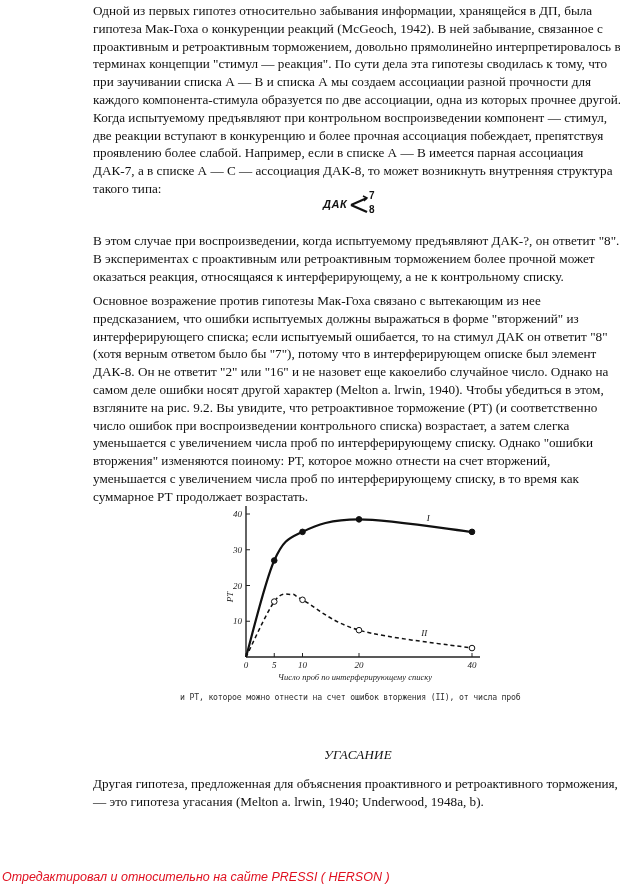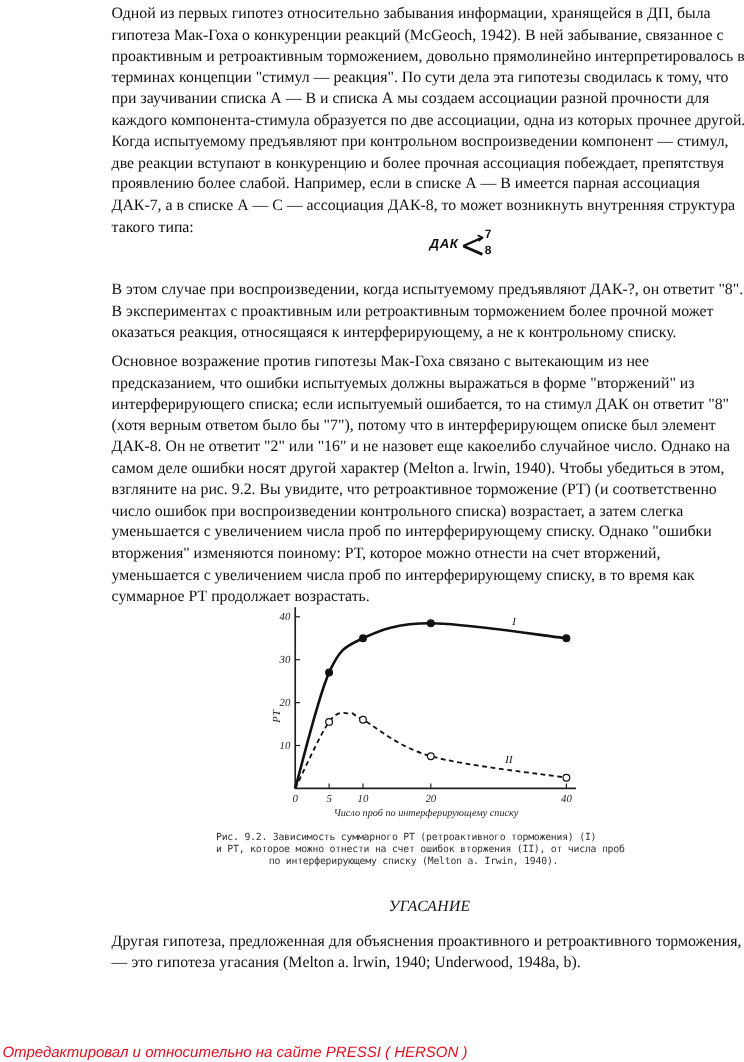--- a/index.html
+++ b/index.html
@@ -25,21 +25,21 @@
   .caption div { white-space: nowrap; }
   .footer { position: absolute; left: 2px; top: 870px; font-family: "Liberation Sans", sans-serif;
             font-style: italic; font-size: 12.5px; color: #e01020; }
 </style>
 </head>
 <body>
 
 <div class="page">
   <p class="para p1">Одной из первых гипотез относительно забывания информации, хранящейся в ДП, была гипотеза Мак-Гоха о конкуренции реакций (McGeoch, 1942). В ней забывание, связанное с проактивным и ретроактивным торможением, довольно прямолинейно интерпретировалось в терминах концепции "стимул — реакция". По сути дела эта гипотезы сводилась к тому, что при заучивании списка А — В и списка А мы создаем ассоциации разной прочности для каждого компонента-стимула образуется по две ассоциации, одна из которых прочнее другой. Когда испытуемому предъявляют при контрольном воспроизведении компонент — стимул, две реакции вступают в конкуренцию и более прочная ассоциация побеждает, препятствуя проявлению более слабой. Например, если в списке А — В имеется парная ассоциация ДАК-7, а в списке А — С — ассоциация ДАК-8, то может возникнуть внутренняя структура такого типа:</p>
 
-  <div class="formula" style="left:230px;margin-left:35px;">
+  <div class="formula" style="left:230px;">
     <span class="formula-text">ДАК</span>
     <svg class="formula-svg" width="22" height="26">
       <path d="M2 13 L18 6" stroke="#111" stroke-width="2" fill="none"></path>
       <path d="M2 13 L18 20" stroke="#111" stroke-width="2.4" fill="none"></path>
       <path d="M14 4 L18 6 L15 9" stroke="#111" stroke-width="1.4" fill="none"></path>
     </svg>
     <span class="f-num" style="left:46px; top:-2px;">7</span>
     <span class="f-num" style="left:46px; top:12px;">8</span>
   </div>
 
@@ -87,18 +87,16 @@
         <circle cx="159" cy="130.1875" r="2.8" fill="#fff" stroke="#111" stroke-width="1"></circle>
         <circle cx="272" cy="148.0625" r="2.8" fill="#fff" stroke="#111" stroke-width="1"></circle>
         <text x="221.15" y="135.55" font-size="9" font-style="italic" fill="#111">II</text>
       </g>
     <text id="ylabel" font-size="9" font-style="italic" fill="#222" transform="translate(33,97) rotate(-90)" text-anchor="middle">РТ</text>
     <text id="xlabel" font-size="8.5" font-style="italic" fill="#222" x="155" y="180" text-anchor="middle">Число проб по интерферирующему списку</text>
   </svg>
 </div>
 
 <div class="caption">
-  <div>Рис. 9.2. Зависимость  суммарного РТ (ретроактивного торможения) (I)</div>
   <div style="padding-left:0;">и РТ, которое можно отнести на счет ошибок вторжения (II), от числа проб</div>
-  <div style="padding-left:44px;">по интерферирующему списку (Melton a. Irwin, 1940).</div>
 </div>
 
 <div class="footer">Отредактировал и относительно на сайте PRESSI ( HERSON )</div>
 
 </body></html>

